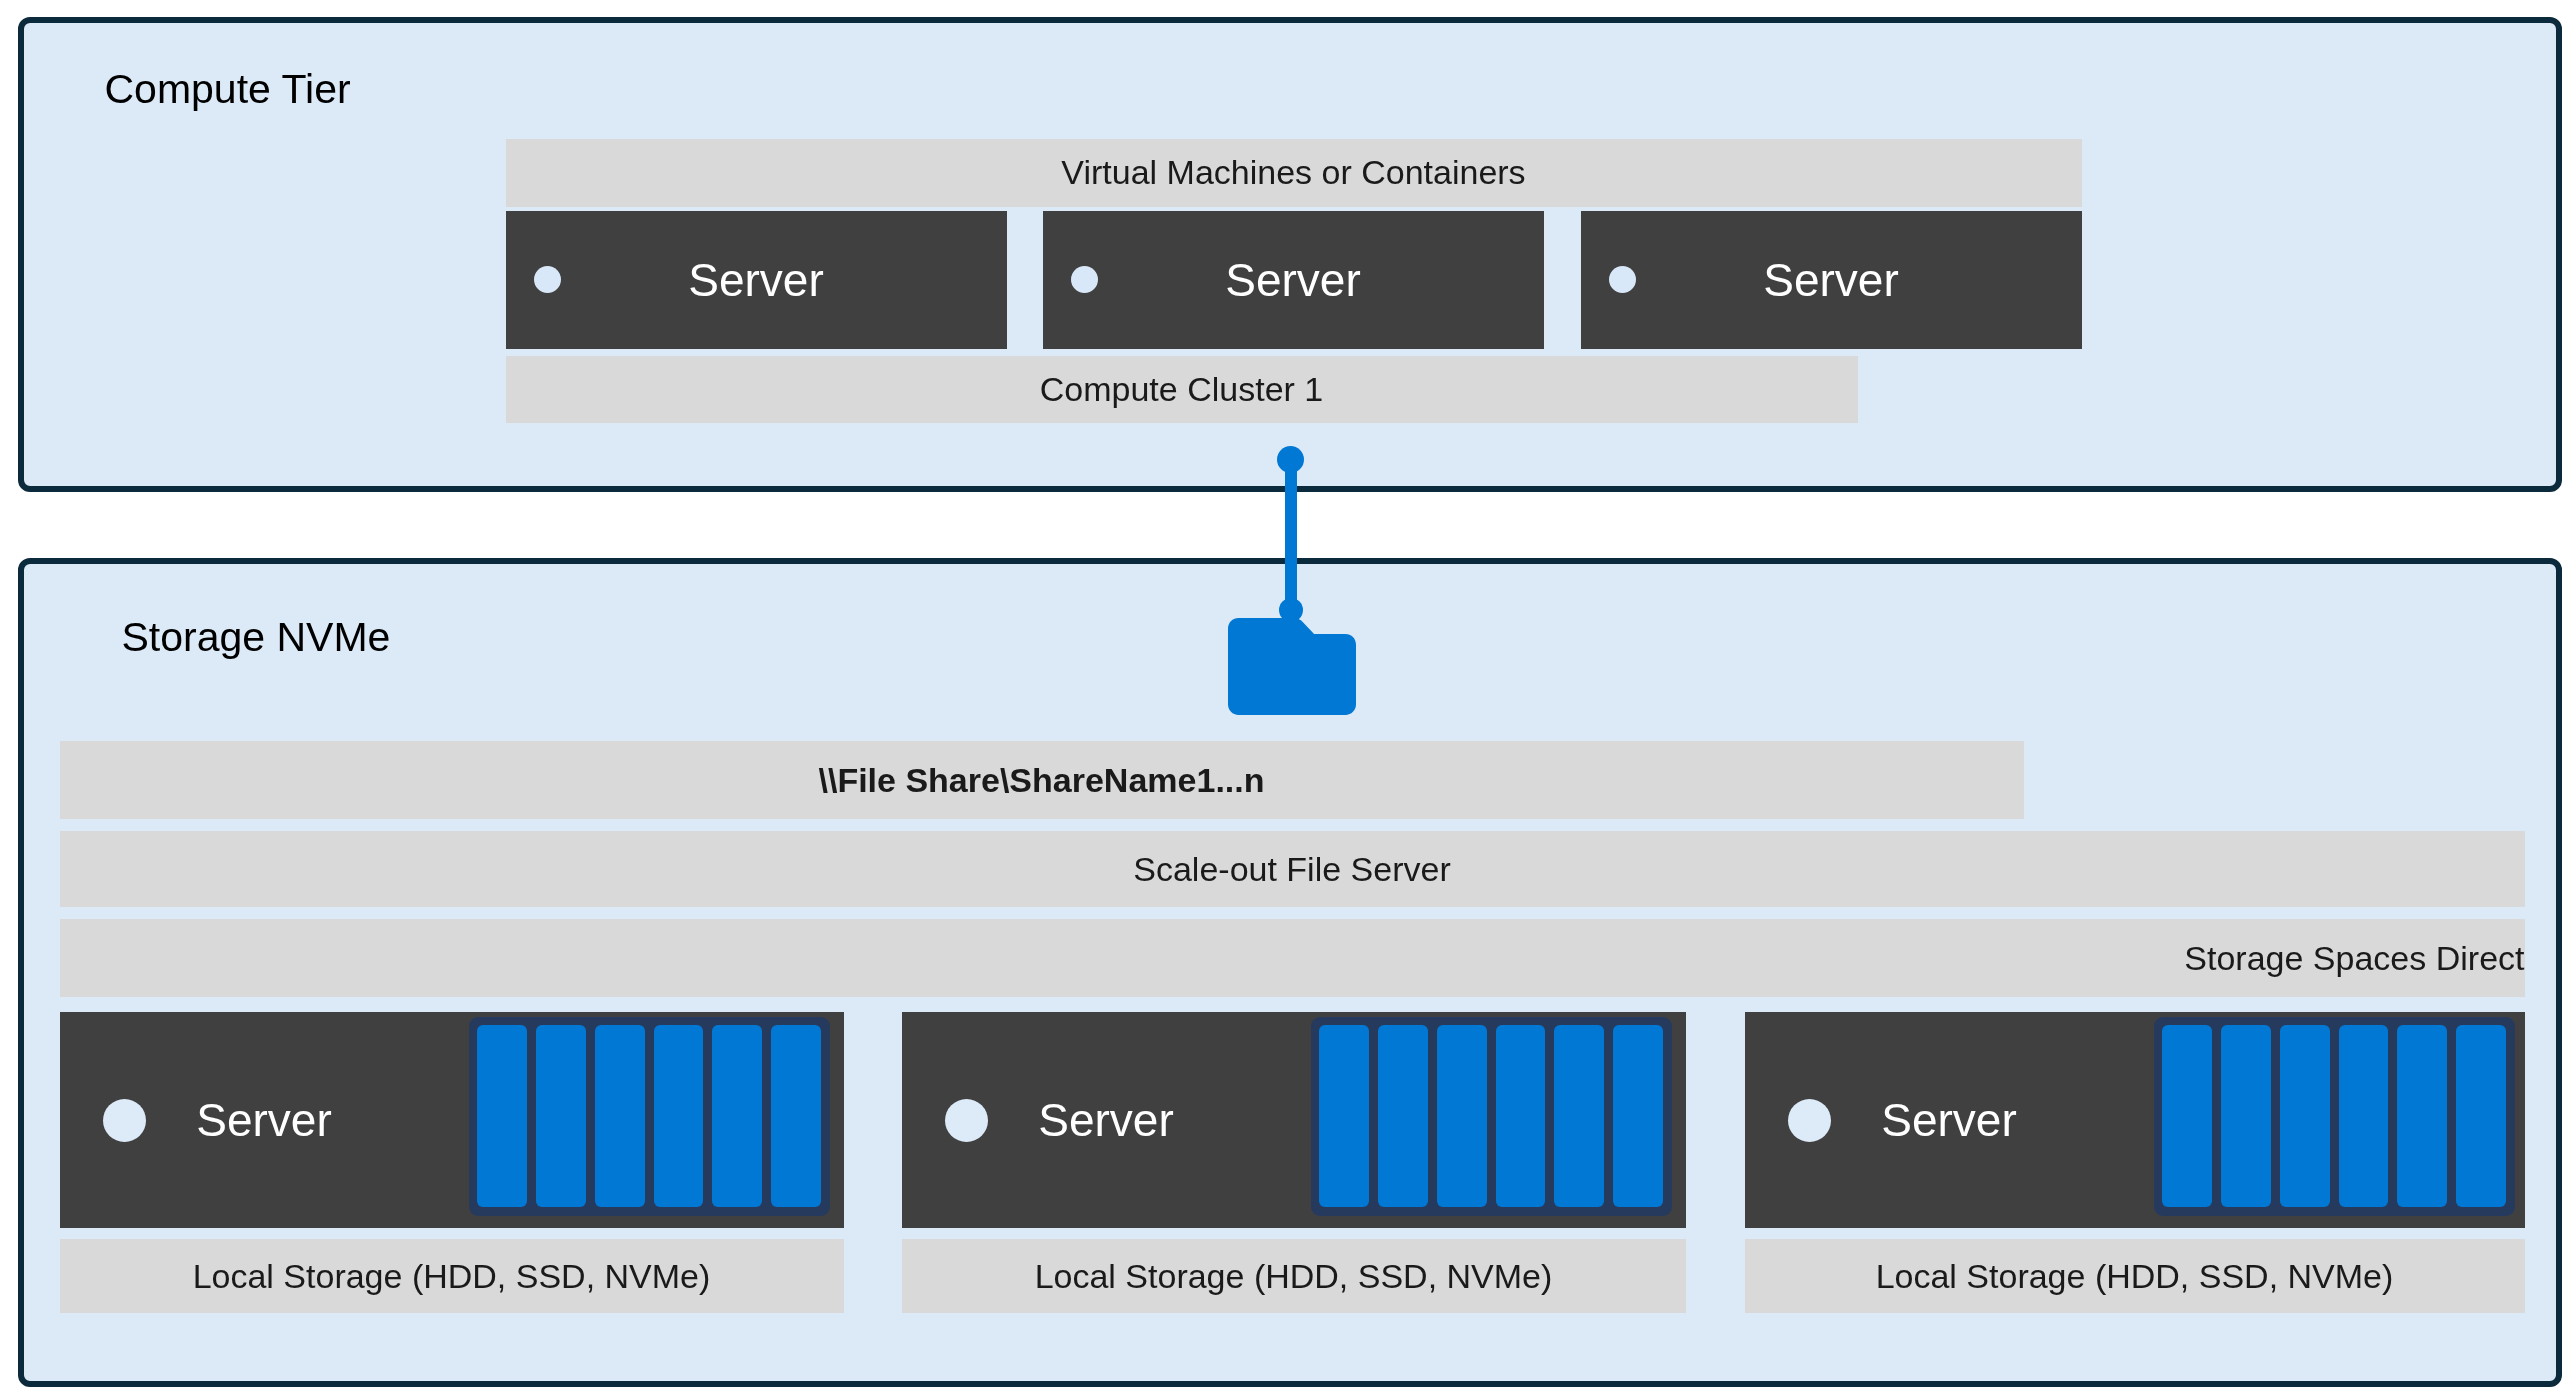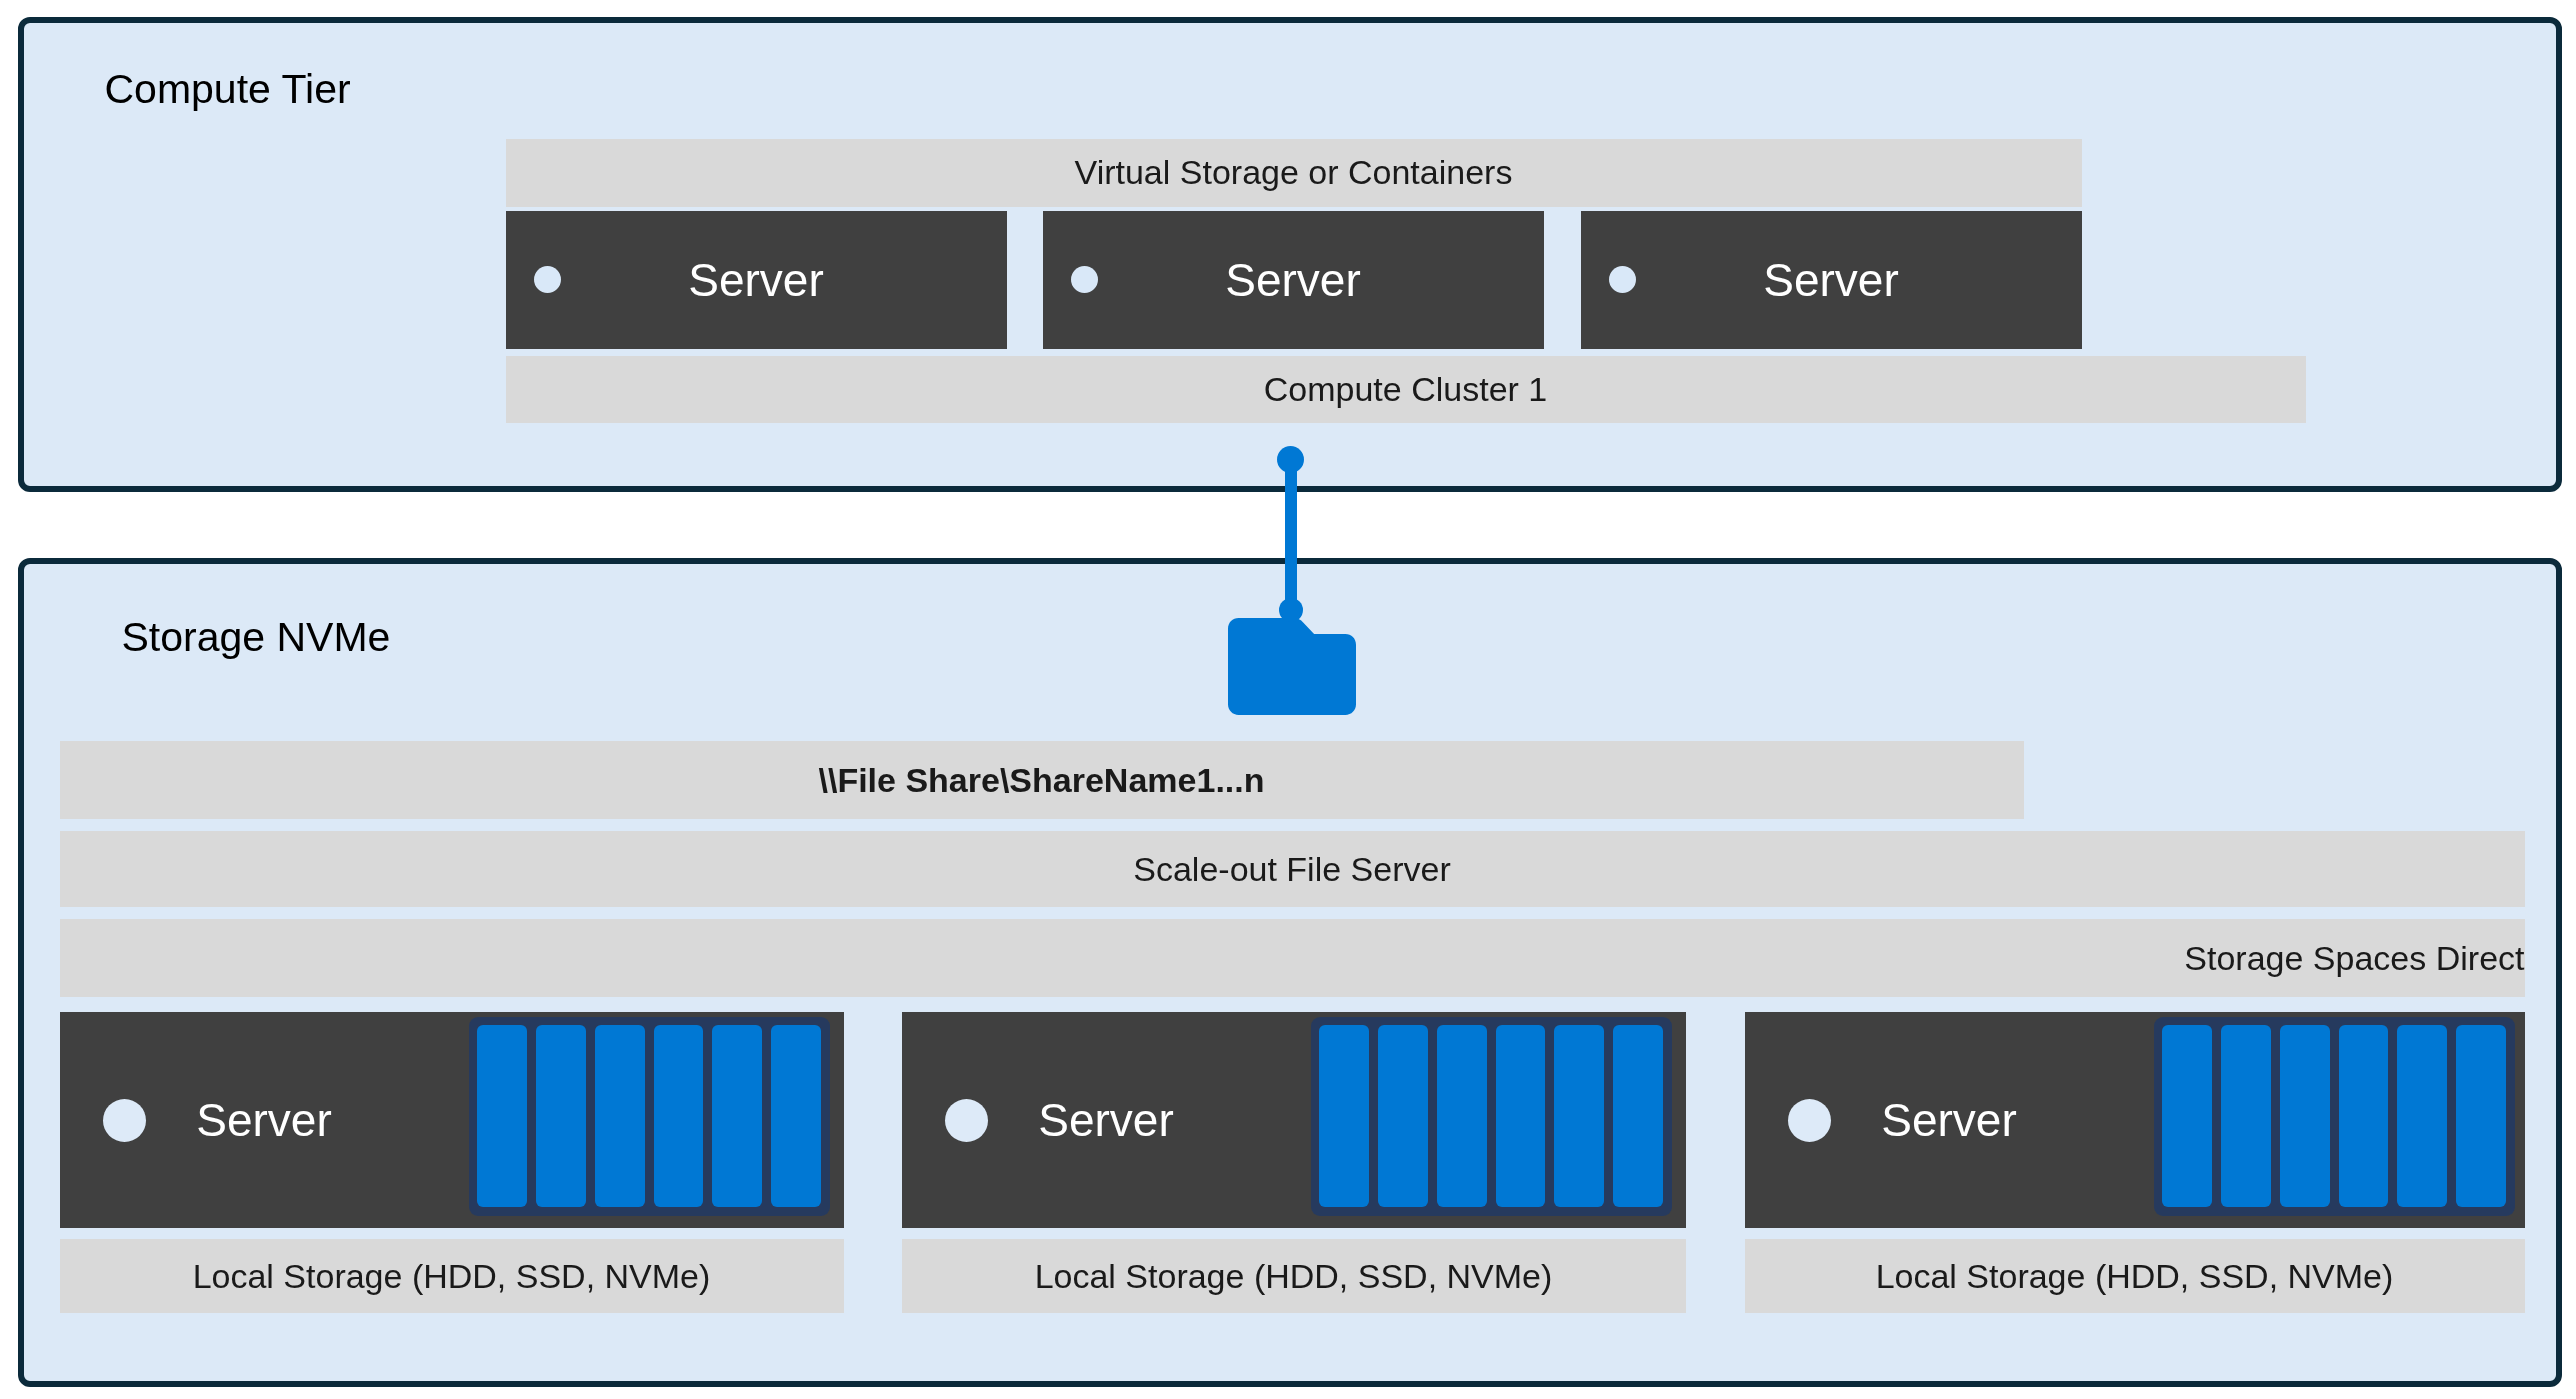--- a/index.html
+++ b/index.html
@@ -40,21 +40,21 @@
     display: flex;
     align-items: center;
     justify-content: center;
     font-size: 34px;
     color: #1a1a1a;
     white-space: nowrap;
   }
 
   
   .vm-bar      { left: 482px; top: 116px; width: 1576px; height: 68px; }
-  .cluster-bar { left: 482px; top: 333px; width: 1800px; height: 67px; }
+  .cluster-bar { left: 482px; top: 333px; width: 1352px; height: 67px; }
 
   .compute-server {
     position: absolute;
     top: 188px;
     width: 501px;
     height: 138px;
     background: #404040;
     display: flex;
     align-items: center;
     justify-content: center;
@@ -161,21 +161,21 @@
 </style>
 </head>
 <body>
 
 <div id="canvas">
 
   <div id="compute-tier" class="tier">
     <div class="tier-title">Compute Tier</div>
 
     <div class="gray-bar vm-bar">
-      <span>Virtual Storage or Containers</span>
+      <span>Virtual Machines or Containers</span>
     </div>
 
     <div class="compute-server" style="left:482px;">
       <span class="led"></span>
       <span class="server-label">Server</span>
     </div>
     <div class="compute-server" style="left:1019px;">
       <span class="led"></span>
       <span class="server-label">Server</span>
     </div>

